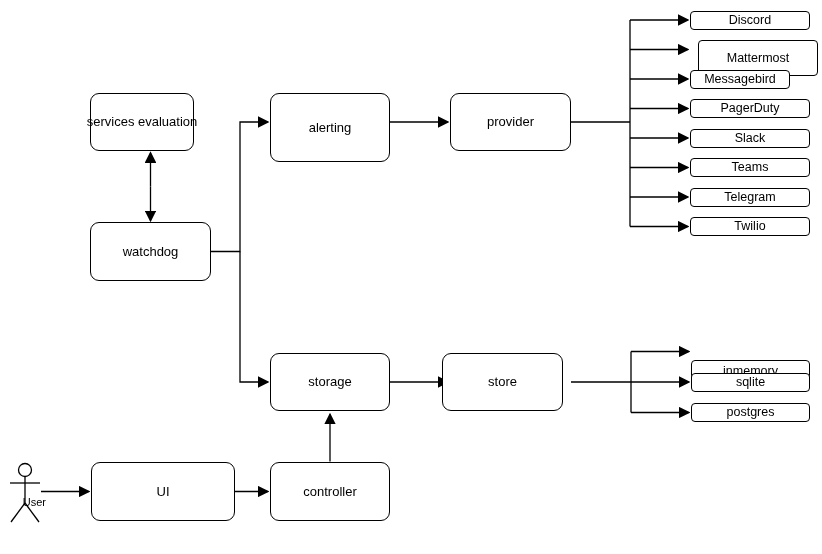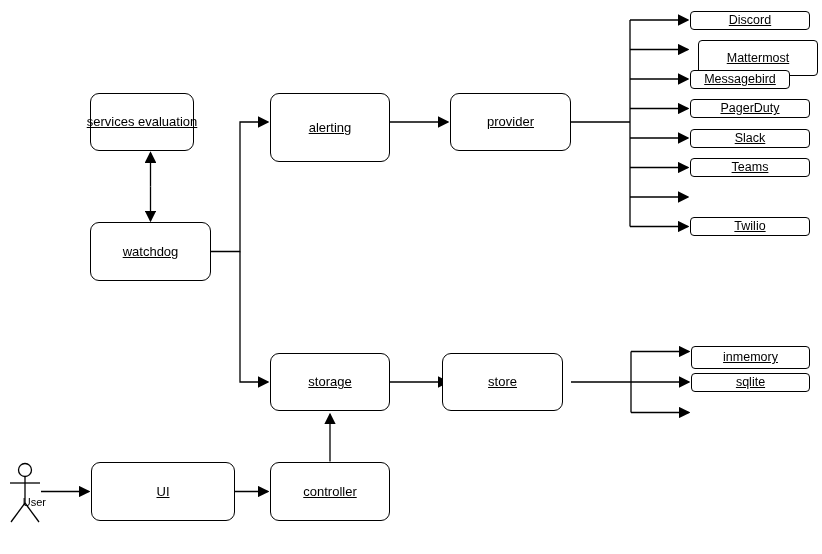--- a/index.html
+++ b/index.html
@@ -23,21 +23,20 @@
     background: #ffffff;
     border: 1.3px solid #000000;
     border-radius: 9px;
     display: flex;
     align-items: center;
     justify-content: center;
     font-size: 13px;
     line-height: 1.2;
     text-align: center;
     white-space: nowrap;
-    text-decoration: underline;
   }
   .leaf {
     border-radius: 4px;
     font-size: 12.5px;
   }
   .actor-label {
     position: absolute;
     left: 5px;
     top: 496px;
     width: 41px;
@@ -115,20 +114,22 @@
   <div class="node" style="left:91px;top:462px;width:144px;height:59px">UI</div>
 
   <div class="node" style="left:270px;top:462px;width:120px;height:59px">controller</div>
 
   <div class="node leaf" style="left:690px;top:10.5px;width:120px;height:19px">Discord</div>
   <div class="node leaf" style="left:698px;top:40px;width:120px;height:36px">Mattermost</div>
   <div class="node leaf" style="left:690px;top:69.5px;width:100px;height:19px">Messagebird</div>
   <div class="node leaf" style="left:690px;top:99px;width:120px;height:19px">PagerDuty</div>
   <div class="node leaf" style="left:690px;top:128.5px;width:120px;height:19px">Slack</div>
   <div class="node leaf" style="left:690px;top:158px;width:120px;height:19px">Teams</div>
+  <div class="node leaf" style="left:690px;top:187.5px;width:120px;height:19px">Telegram</div>
   <div class="node leaf" style="left:690px;top:217px;width:120px;height:19px">Twilio</div>
 
-  <div class="node leaf" style="left:691px;top:346px;width:119px;height:23px">inmemory</div>
+  <div class="node leaf" style="left:691px;top:360px;width:119px;height:23px">inmemory</div>
   <div class="node leaf" style="left:691px;top:372.5px;width:119px;height:19px">sqlite</div>
+  <div class="node leaf" style="left:691px;top:403px;width:119px;height:19px">postgres</div>
 
   <div class="actor-label">User</div>
 
 </div>
 
 </body></html>

